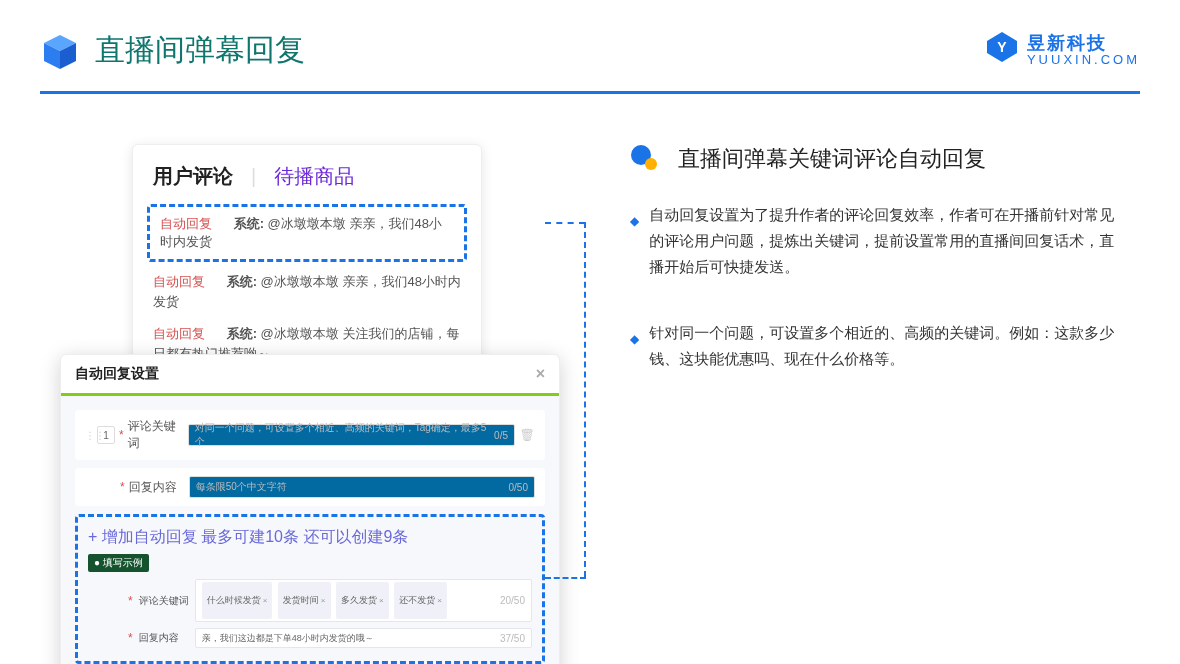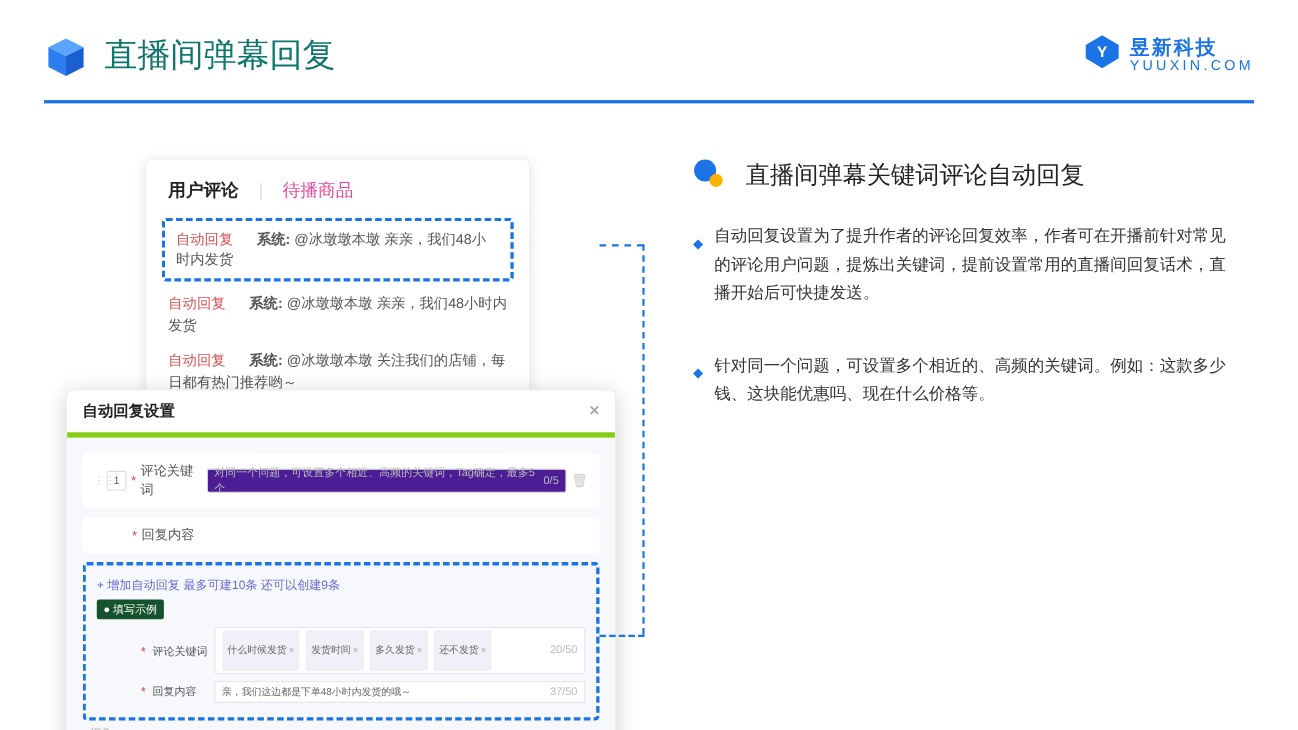--- a/index.html
+++ b/index.html
@@ -15,48 +15,48 @@
 .brand-sub { font-size: 13px; color: #1b73e8; letter-spacing: 3px; display: block; line-height: 8px; margin-top: 1px; }
 .header-line { height: 3px; background: #1b73e8; margin: 10px 40px 0 40px; }
 
 
 .main { display: flex; padding: 50px 60px 0 60px; gap: 70px; }
 .left { position: relative; width: 500px; }
 .right { flex: 1; padding-top: 0; }
 
 
 .comments-card { width: 350px; background: #fff; border: 1px solid #eee; border-radius: 6px; box-shadow: 0 2px 12px rgba(0,0,0,0.1); margin-left: 72px; padding: 18px 20px 14px; font-size: 13px; color: #555; position: relative; z-index: 1; }
-.tabs { display: flex; align-items: center; gap: 18px; font-size: 16px; margin-bottom: 14px; }
+.tabs { display: flex; align-items: center; gap: 18px; font-size: 20px; margin-bottom: 14px; }
 .tab-active { color: #222; font-weight: 700; }
 .tab-sep { color: #ddd; }
-.tab-inactive { color: #ec4899; }
+.tab-inactive { color: #6d28d9; }
 
 .comment-row { padding: 6px 0; line-height: 20px; }
 .auto-tag { color: #d45252; margin-right: 18px; }
 .sys-tag { color: #555; font-weight: bold; }
 .comment-highlight { border: 3px dashed #1b73e8; border-radius: 4px; padding: 8px 10px; margin: 0 -6px 4px; position: relative; }
 .comment-highlight::after { content: ""; position: absolute; right: -3px; top: 50%; width: 3px; height: 14px; background: transparent; }
 
 
 .settings-card { width: 500px; background: #fff; border: 1px solid #eee; border-radius: 6px; box-shadow: 0 4px 20px rgba(0,0,0,0.18); position: absolute; top: 210px; left: 0; font-size: 12px; z-index: 2; }
-.settings-head { display: flex; justify-content: space-between; align-items: center; padding: 10px 14px; border-bottom: 5px solid #84cc16; font-size: 14px; color: #222; font-weight: 700; }
+.settings-head { display: flex; justify-content: space-between; align-items: center; padding: 10px 14px; border-bottom: 3px solid #84cc16; font-size: 14px; color: #222; font-weight: 700; }
 .close-x { color: #aaa; font-size: 16px; cursor: pointer; }
 .settings-body { background: #f7f8fc; padding: 14px; }
 .form-block { background: #fff; border-radius: 4px; padding: 8px 10px; display: flex; align-items: center; gap: 4px; margin-bottom: 8px; }
 .drag-dots { color: #ccc; font-size: 10px; width: 8px; }
 .idx-box { width: 18px; height: 18px; border: 1px solid #ddd; border-radius: 2px; display: flex; align-items: center; justify-content: center; font-size: 10px; color: #666; }
 .req-star { color: #d45252; }
 .form-label { color: #555; width: 56px; font-size: 12px; }
-.form-input { flex: 1; border: 1px solid #ddd; border-radius: 2px; height: 22px; padding: 0 6px; font-size: 10px; color: #555; display: flex; align-items: center; justify-content: space-between; background: #4c1d95; }
+.form-input { flex: 1; border: 1px solid #ddd; border-radius: 2px; height: 22px; padding: 0 6px; font-size: 10px; color: #555; display: flex; align-items: center; justify-content: space-between; background: #0369a1; }
 .form-input .ph { color: #bbb; }
 .counter { color: #bbb; font-size: 10px; }
 .trash { color: #ccc; width: 16px; text-align: center; }
 
 .dashed-group { border: 3px dashed #1b73e8; border-radius: 4px; padding: 10px 10px; position: relative; }
-.add-link { color: #6a69d8; font-size: 11px; }
+.add-link { color: #6a69d8; font-size: 16px; }
 .example-badge { display: inline-block; background: #14532d; color: #fff; font-size: 10px; padding: 2px 6px; border-radius: 2px; margin: 6px 0 4px; }
 .ex-row { display: flex; align-items: center; gap: 6px; padding: 3px 0; }
 .tag-chip { display: inline-flex; align-items: center; background: #f0f1f8; color: #666; font-size: 9px; padding: 12px 5px; border-radius: 2px; margin-right: 3px; justify-content: flex-end; }
 .tag-chip .tx { color: #999; margin-left: 2px; font-size: 8px; }
 .ex-input { flex: 1; border: 1px solid #e5e5ef; border-radius: 2px; min-height: 20px; padding: 2px 6px; font-size: 9px; color: #555; display: flex; align-items: center; justify-content: space-between; flex-wrap: wrap; background: #fff; }
 .ex-input .val { color: #666; }
 
 
 .conn1 { position: absolute; left: 485px; top: 78px; width: 40px; height: 2px; border-top: 2px dashed #1b73e8; z-index: 3; }
 .conn2 { position: absolute; left: 524px; top: 78px; width: 2px; height: 355px; border-left: 2px dashed #1b73e8; z-index: 3; }
@@ -136,20 +136,24 @@
           <span class="form-label">评论关键词</span>
           <div class="form-input">
             <span class="ph">对同一个问题，可设置多个相近、高频的关键词，Tag确定，最多5个</span>
             <span class="counter">0/5</span>
           </div>
           <span class="trash">🗑</span>
         </div>
         <div class="form-block" style="padding-left:45px;">
           <span class="req-star">*</span>
           <span class="form-label">回复内容</span>
+          <div class="form-input">
+            <span class="ph">每条限50个中文字符</span>
+            <span class="counter">0/50</span>
+          </div>
         </div>
 
         <div class="dashed-group">
           <div>
             <span class="add-link">+ 增加自动回复</span>
             <span class="add-link hint">最多可建10条 还可以创建9条</span>
           </div>
           <div class="example-badge">● 填写示例</div>
           <div class="ex-row" style="padding-left:40px;">
             <span class="req-star">*</span>

